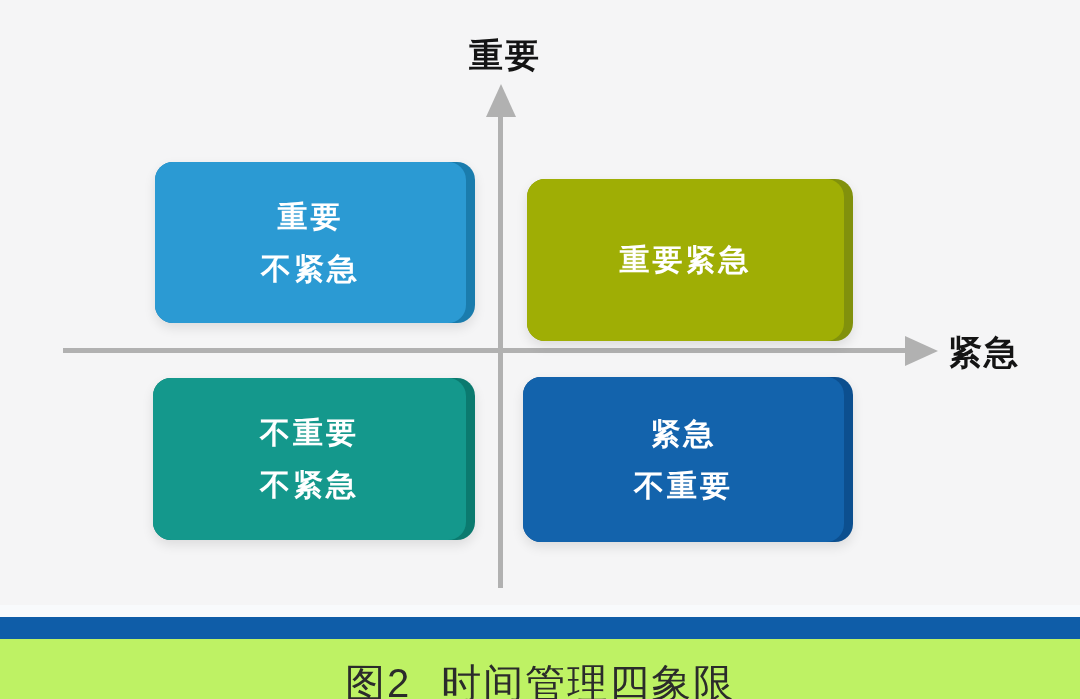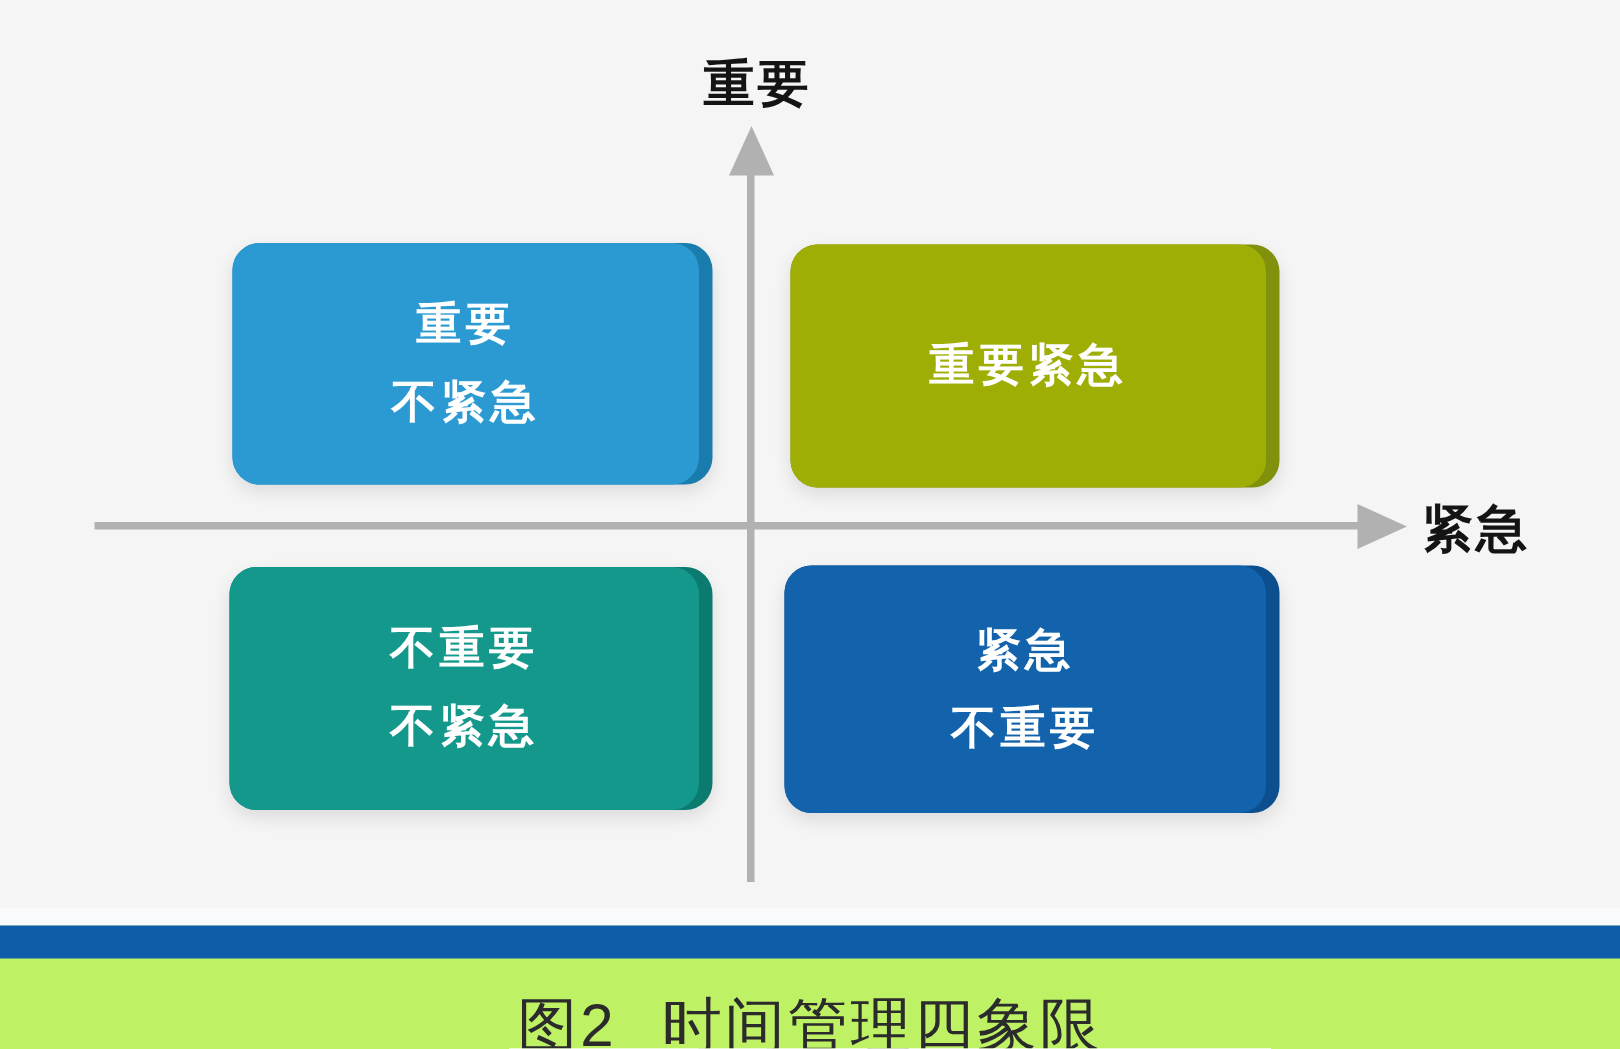--- a/index.html
+++ b/index.html
@@ -119,21 +119,21 @@
   <div class="axis-label y">重要</div>
   <div class="axis-label x">紧急</div>
 
   <div class="qbox tl" style="background: rgb(26, 124, 173);">
     <div class="qface" style="background: rgb(43, 154, 211);">
       <span class="qline">重要</span>
       <span class="qline">不紧急</span>
     </div>
   </div>
 
-  <div class="qbox tr" style="background: rgb(129, 145, 12);">
+  <div class="qbox tr" style="background: rgb(129, 145, 12); margin-top: 16px;">
     <div class="qface" style="background: rgb(159, 174, 5);">
       <span class="qline">重要紧急</span>
       <span class="qline"></span>
     </div>
   </div>
 
   <div class="qbox bl" style="background: rgb(11, 122, 111);">
     <div class="qface" style="background: rgb(20, 152, 140);">
       <span class="qline">不重要</span>
       <span class="qline">不紧急</span>

